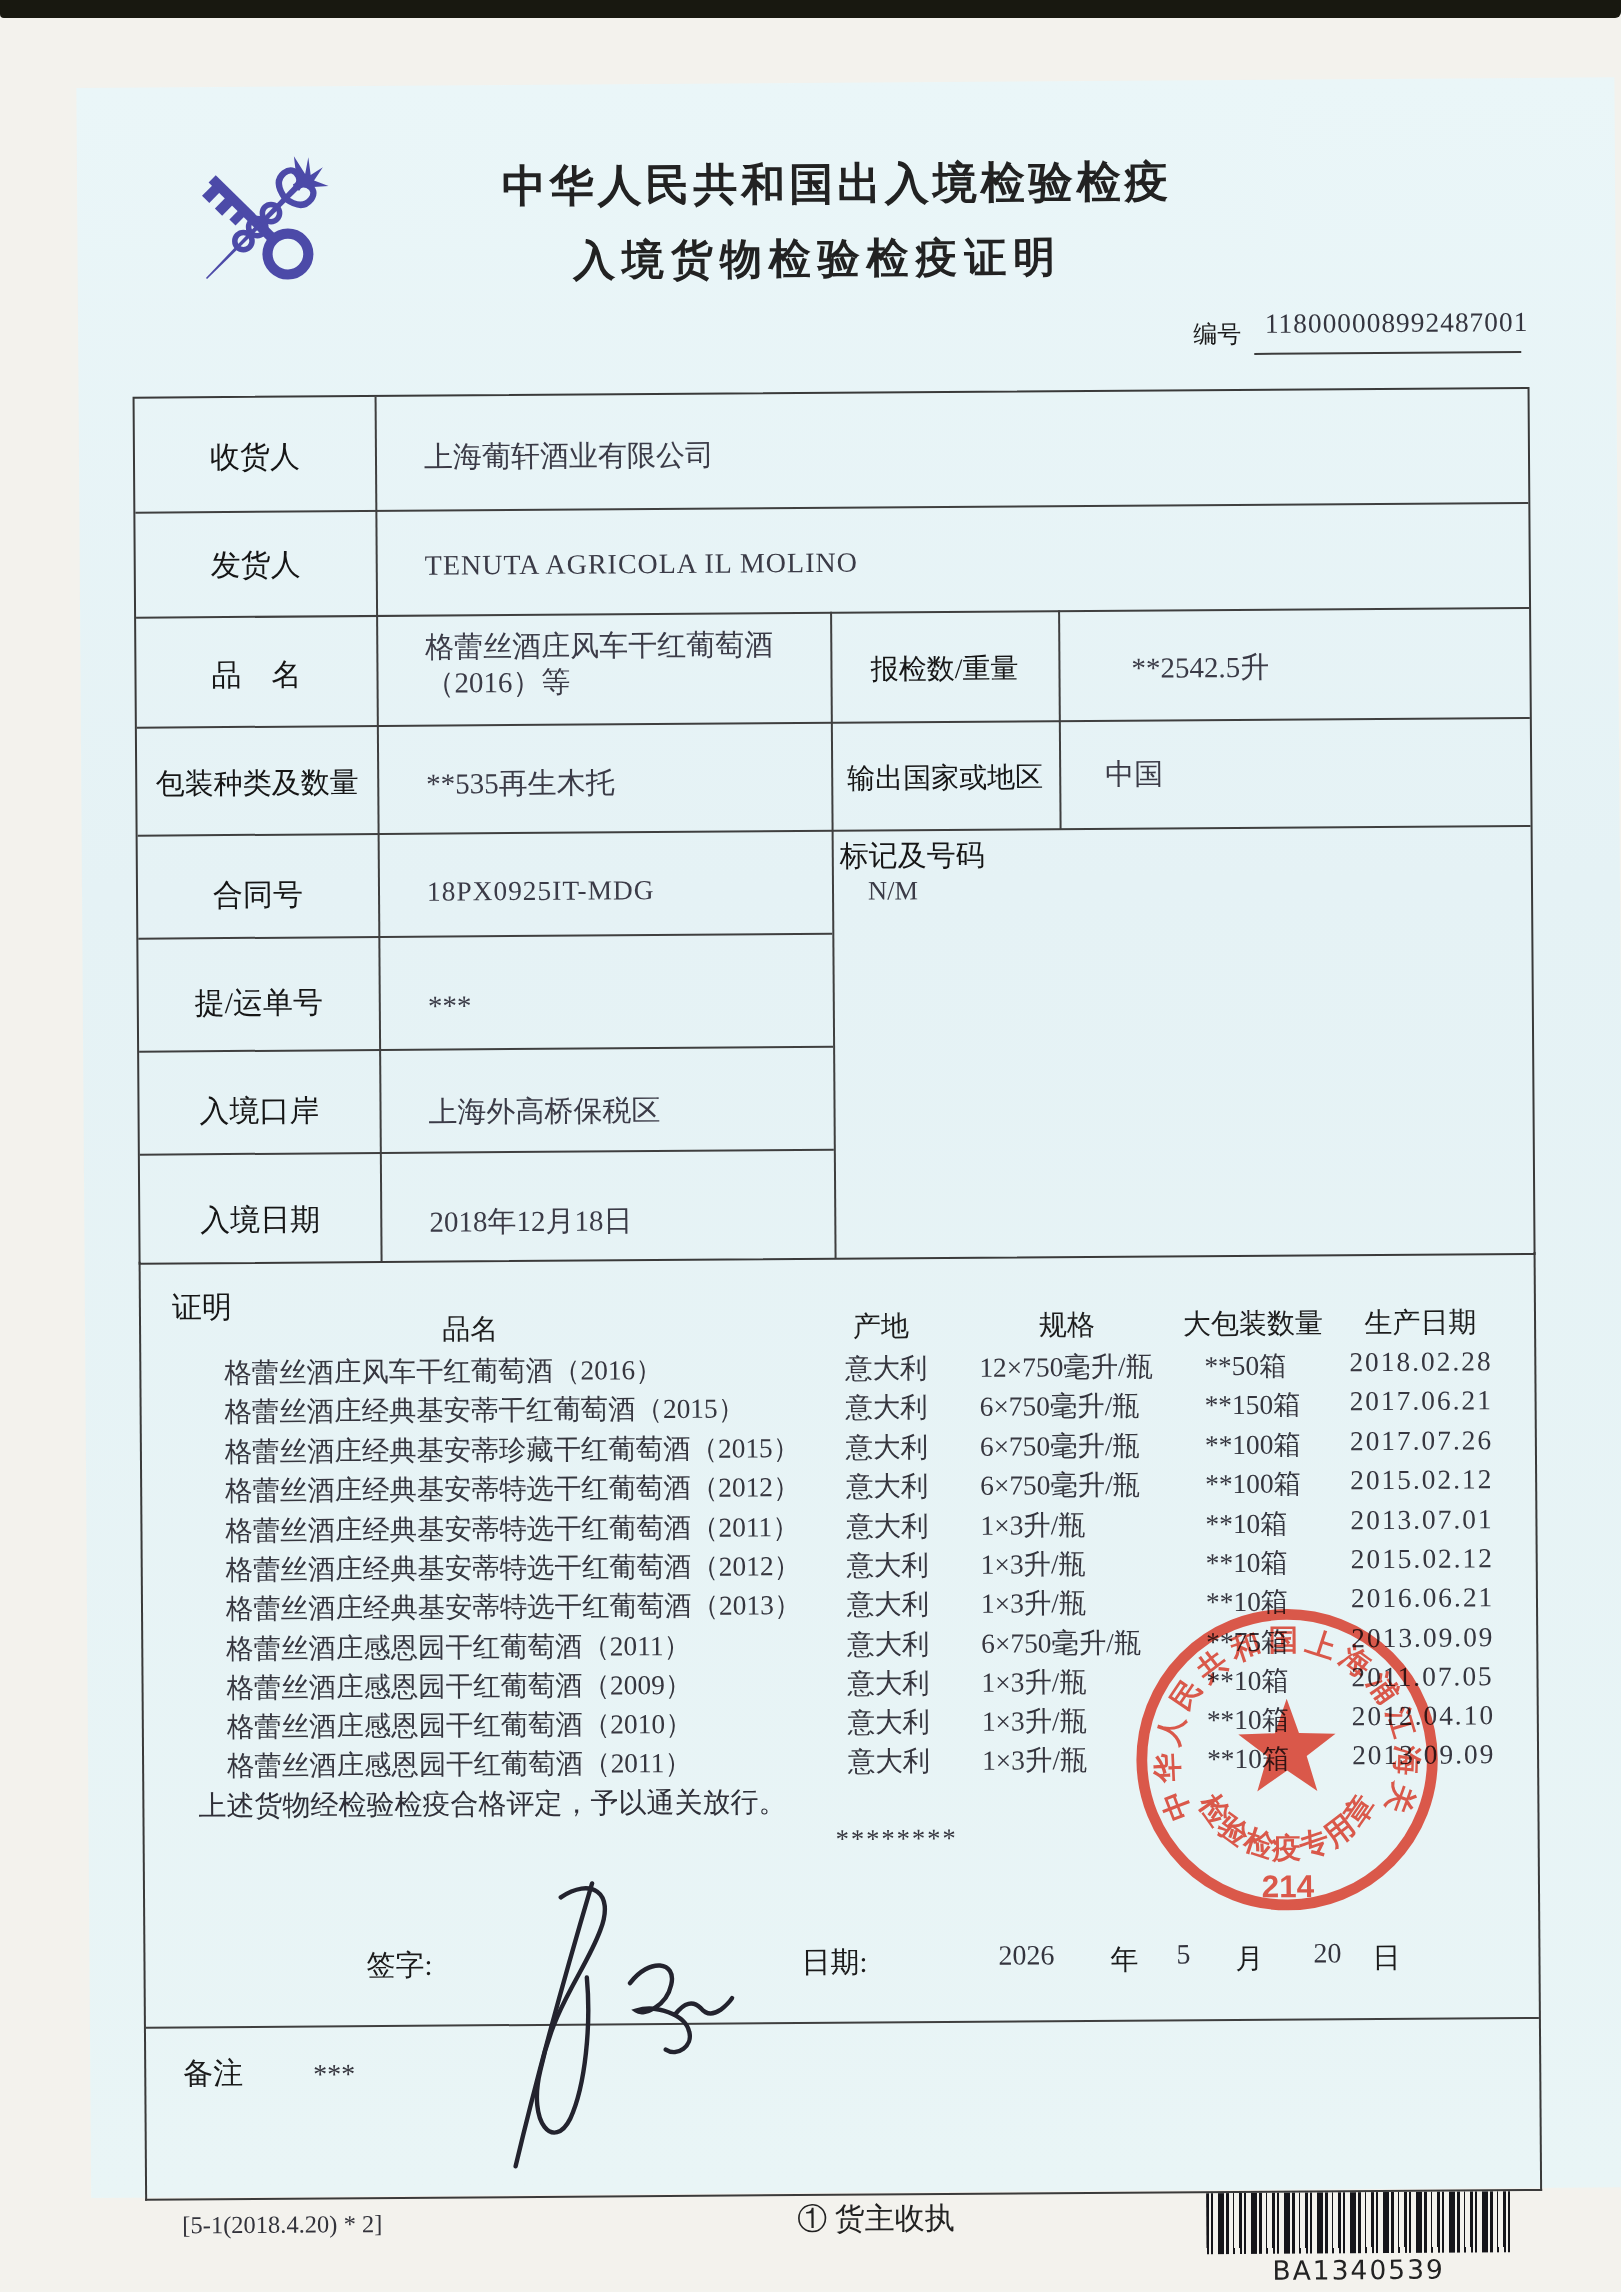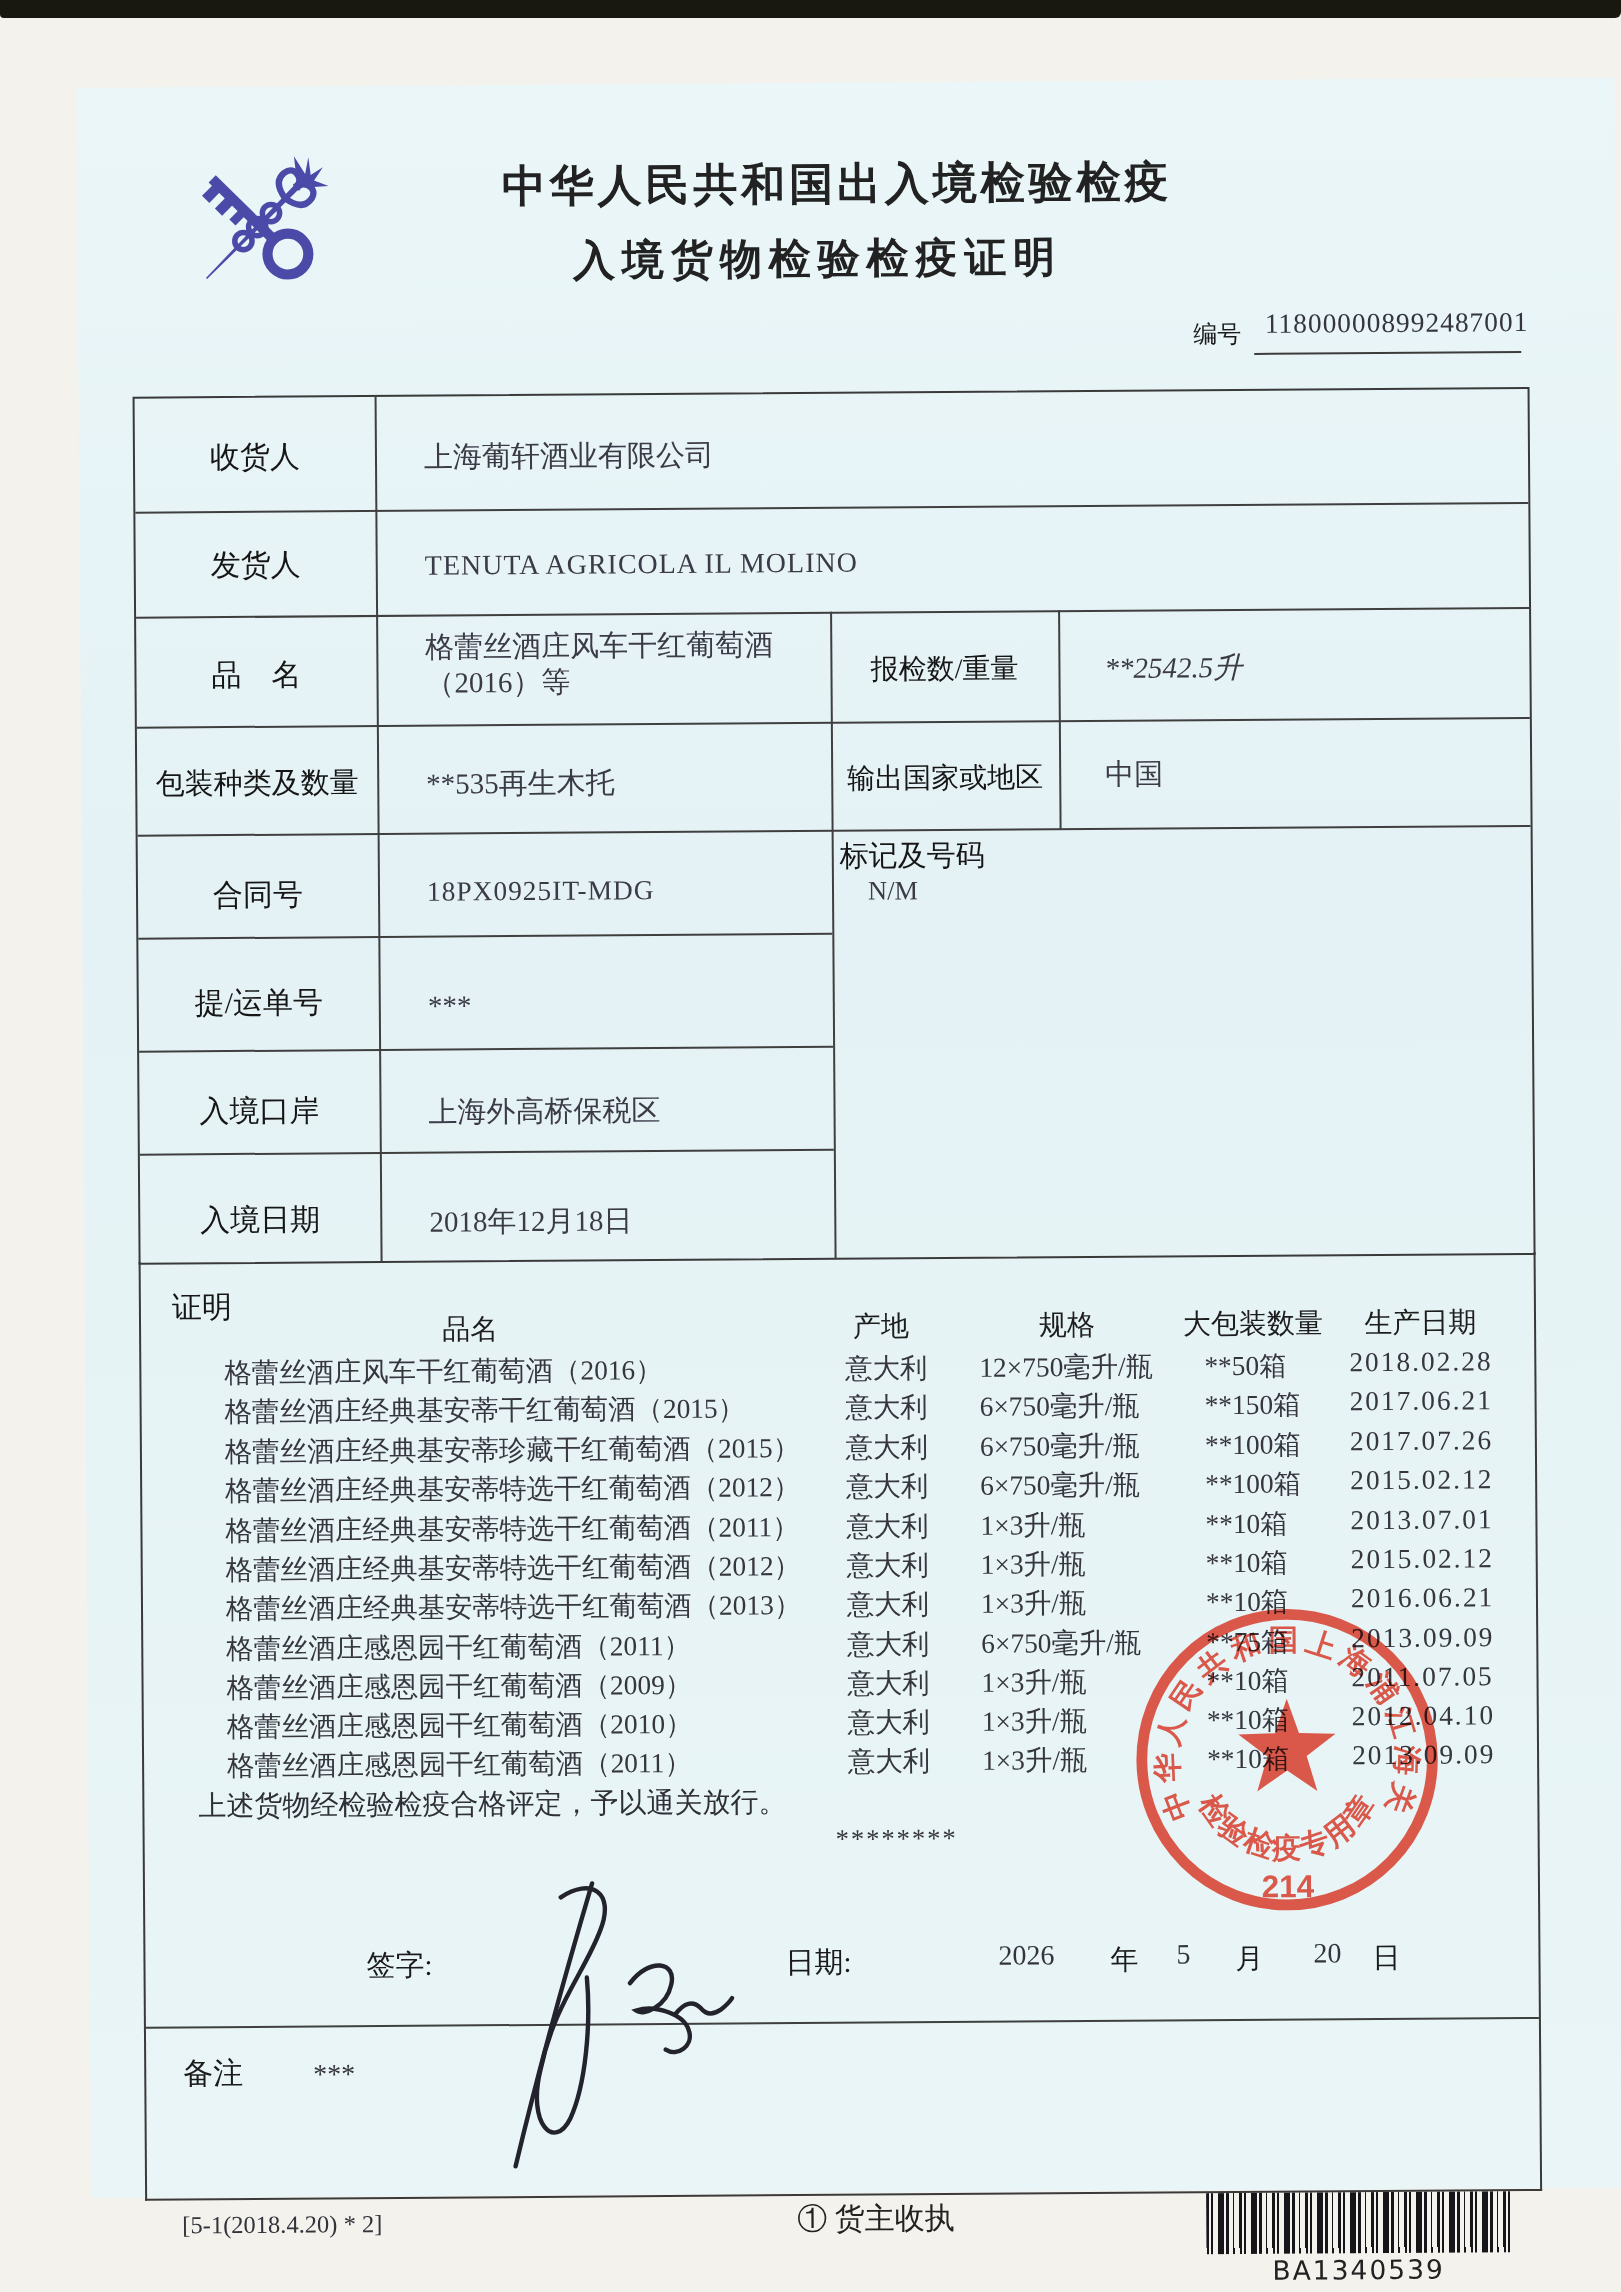--- a/index.html
+++ b/index.html
@@ -101,21 +101,21 @@
     <div class="lbl" style="left:0;top:39px;width:240px;">收货人</div>
     <div class="val" style="left:289px;top:41px;">上海葡轩酒业有限公司</div>
 
     <div class="lbl" style="left:0;top:147px;width:240px;">发货人</div>
     <div class="val" style="left:289px;top:153px;font-size:28px;letter-spacing:1px;">TENUTA AGRICOLA IL MOLINO</div>
 
     <div class="lbl" style="left:0;top:257px;width:240px;">品　名</div>
     <div class="val pre" style="left:289px;top:232px;width:392px;">格蕾丝酒庄风车干红葡萄酒
 （2016）等</div>
     <div class="lbl" style="left:694px;top:257px;width:228px;font-size:28px;">报检数/重量</div>
-    <div class="val" style="left:968px;top:257px;font-style:italic;">**2542.5升</div>
+    <div class="val" style="left:995px;top:257px;">**2542.5升</div>
 
     <div class="lbl" style="left:0;top:366px;width:240px;font-size:29px;">包装种类及数量</div>
     <div class="val" style="left:289px;top:368px;">**535再生木托</div>
     <div class="lbl" style="left:694px;top:366px;width:228px;font-size:28px;">输出国家或地区</div>
     <div class="val" style="left:968px;top:363px;">中国</div>
 
     <div class="lbl" style="left:0;top:477px;width:240px;">合同号</div>
     <div class="val" style="left:289px;top:480px;font-size:27.4px;letter-spacing:1px;">18PX0925IT-MDG</div>
     <div class="lbl" style="left:702px;top:443px;width:196px;text-align:left;font-size:29px;">标记及号码</div>
     <div class="val" style="left:730px;top:482px;font-size:26.5px;">N/M</div>
@@ -216,21 +216,21 @@
         <span class="c-origin">意大利</span>
         <span class="c-spec">1×3升/瓶</span>
         <span class="c-qty">**10箱</span>
         <span class="c-date">2013.09.09</span>
     </div>
 
     <div class="abs" style="left:54px;top:526px;font-size:28px;color:#2f2f38;">上述货物经检验检疫合格评定，予以通关放行。</div>
     <div class="abs" style="left:691px;top:567px;font-size:26.5px;letter-spacing:2px;color:#36363f;">********</div>
 
     <div class="abs" style="left:221px;top:686px;font-size:29px;">签字:</div>
-    <div class="abs" style="left:640px;top:686px;font-size:29px;">日期:</div>
+    <div class="abs" style="left:656px;top:686px;font-size:29px;">日期:</div>
     <div class="abs" style="left:853px;top:684px;font-size:28px;color:#34343e;">2026</div>
     <div class="abs" style="left:965px;top:686px;font-size:28px;">年</div>
     <div class="abs" style="left:1031px;top:684px;font-size:28px;color:#34343e;">5</div>
     <div class="abs" style="left:1090px;top:686px;font-size:28px;">月</div>
     <div class="abs" style="left:1168px;top:684px;font-size:28px;color:#34343e;">20</div>
     <div class="abs" style="left:1227px;top:686px;font-size:28px;">日</div>
 
     <div class="abs" style="left:37px;top:792px;font-size:30px;">备注</div>
     <div class="abs" style="left:167px;top:798px;font-size:28px;color:#36363f;">***</div>
   </div>

